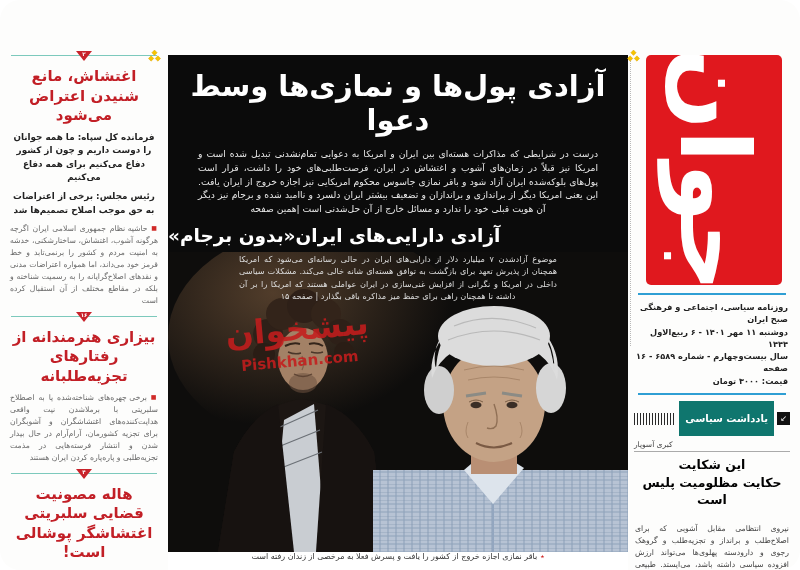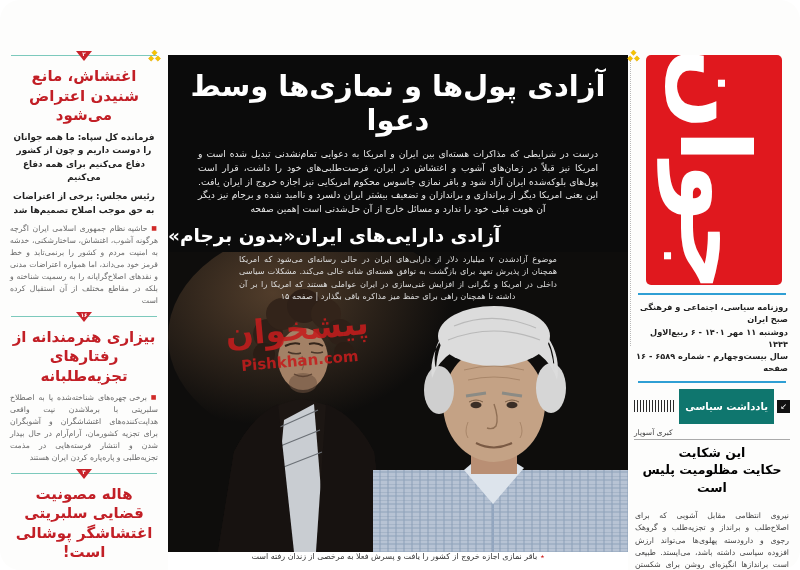--- a/index.html
+++ b/index.html
@@ -174,20 +174,21 @@
 
   <aside class="right-col">
     <div class="logo-box">
       <span class="logo-text">جوان</span>
     </div>
     <div class="rule first"></div>
     <div class="info">
       <div>روزنامه سیاسی، اجتماعی و فرهنگی صبح ایران</div>
       <div>دوشنبه ۱۱ مهر ۱۴۰۱ - ۶ ربیع‌الاول ۱۴۴۴</div>
       <div>سال بیست‌وچهارم - شماره ۶۵۸۹ - ۱۶ صفحه</div>
+      <div>قیمت: ۳۰۰۰ تومان</div>
     </div>
     <div class="rule"></div>
 
     <div class="note">
       <div class="note-head">
         <span class="note-icon">↙</span>
         <span class="note-label">یادداشت سیاسی</span>
         <span class="barcode"></span>
       </div>
       <div class="author">کبری آسوپار</div>

